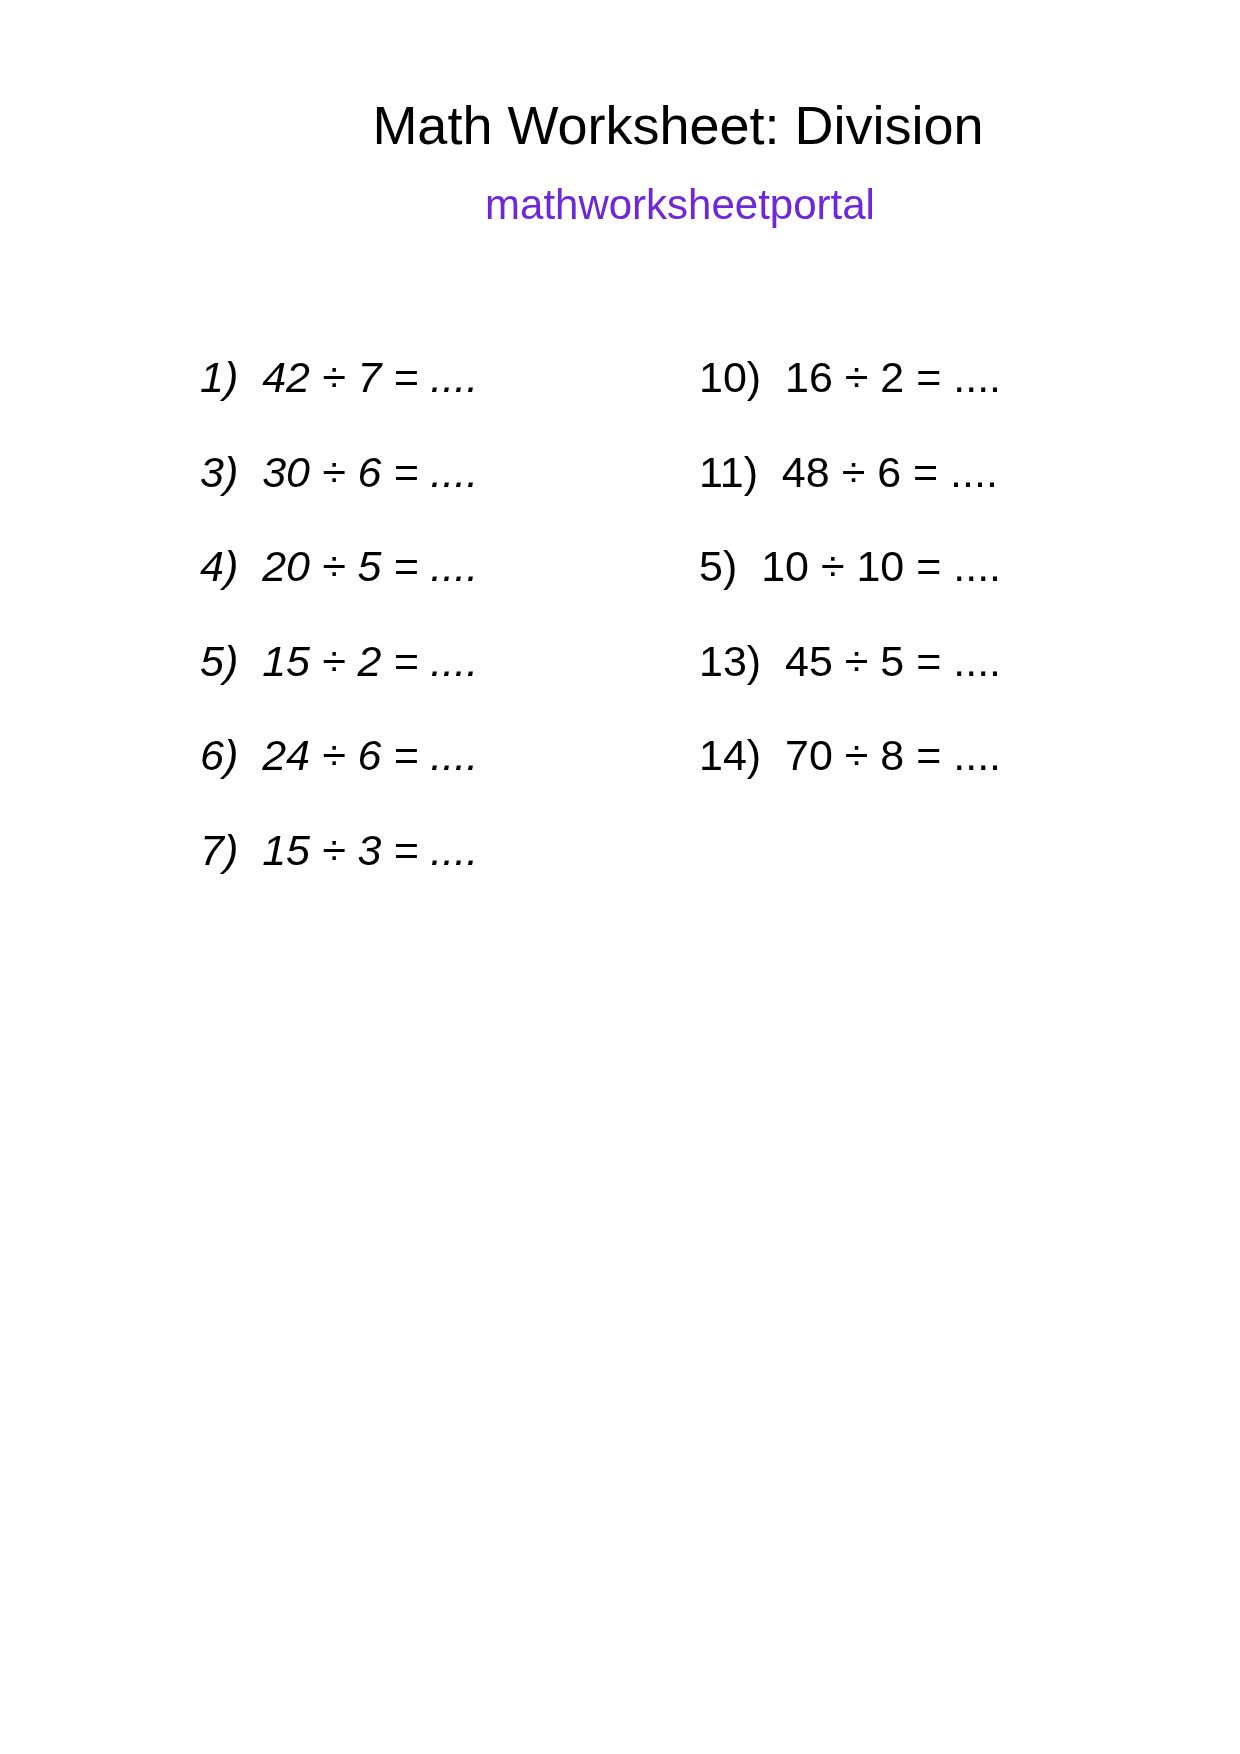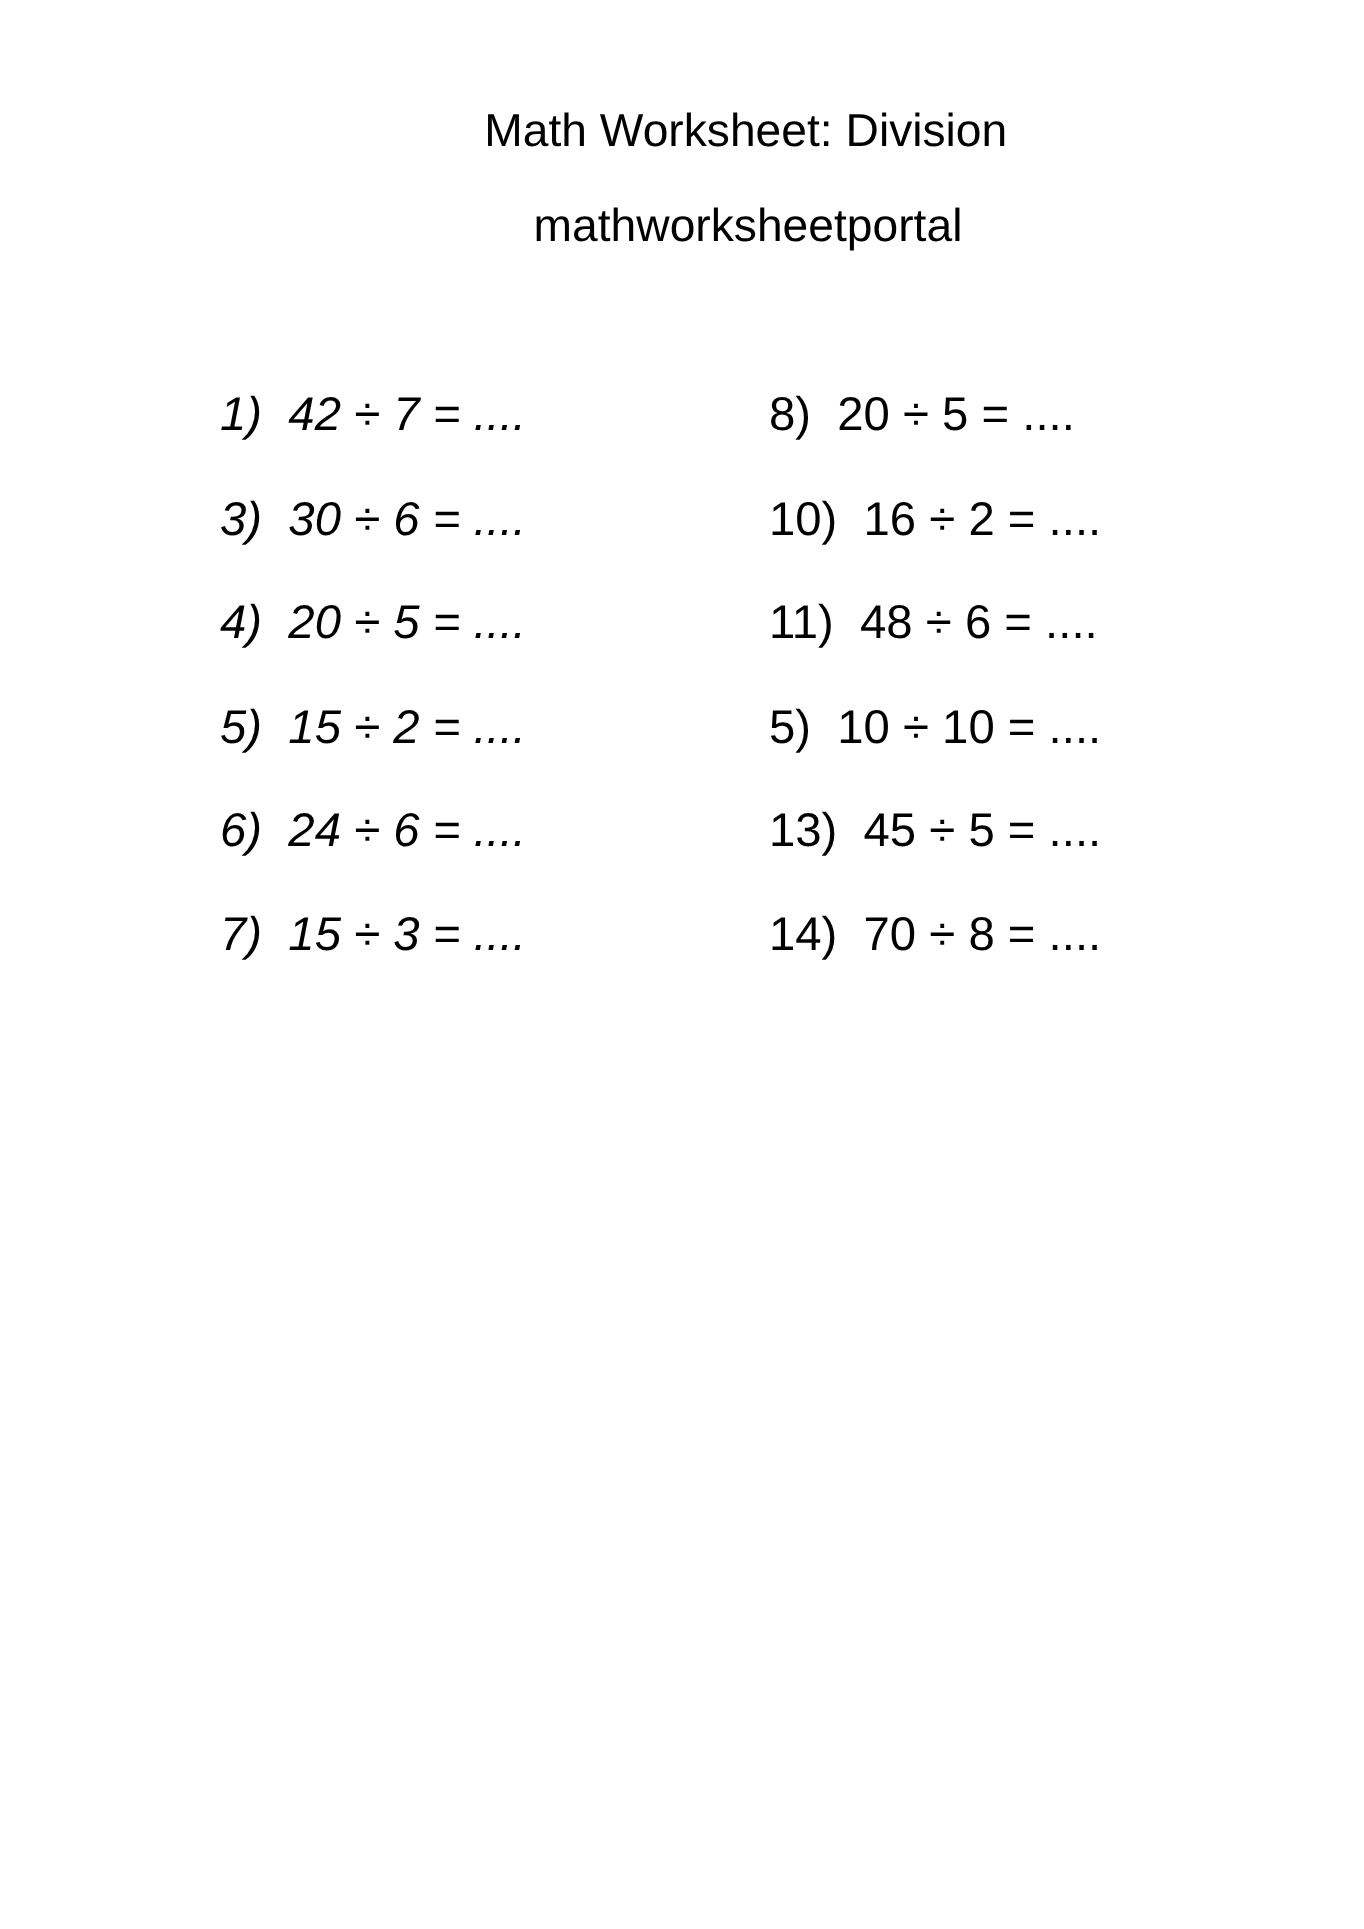--- a/index.html
+++ b/index.html
@@ -1,21 +1,21 @@
 <!DOCTYPE html>
 <html><head>
   <meta charset="utf-8">
   <style>
     html, body { margin: 0; padding: 0; background: #ffffff; }
     body { width: 1240px; height: 1754px; position: relative; overflow: hidden;
            font-family: "Liberation Sans", sans-serif; color: #000; }
     .title { position: absolute; left: 0; width: 1240px; top: 98px; text-align: center;
-             font-size: 42px; line-height: 1; padding-left: 116px; box-sizing: border-box; }
+             font-size: 54px; line-height: 1; padding-left: 116px; box-sizing: border-box; }
     .subtitle { position: absolute; left: 0; width: 1240px; top: 184px; text-align: center;
-                font-size: 42px; line-height: 1; color: #000000; padding-left: 120px; box-sizing: border-box; }
+                font-size: 42px; line-height: 1; color: #6d28d9; padding-left: 120px; box-sizing: border-box; }
     .col { position: absolute; top: 356px; }
     .col.left { left: 200px; font-style: italic; }
     .col.right { left: 699px; }
     .problem { height: 94.5px; font-size: 43px; line-height: 1; white-space: pre; }
   </style>
 </head>
 <body>
 
 <div class="title">Math Worksheet: Division</div>
 <div class="subtitle">mathworksheetportal</div>
@@ -23,19 +23,18 @@
 <div class="col left">
   <div class="problem">1)  42 ÷ 7 = ....</div>
   <div class="problem">3)  30 ÷ 6 = ....</div>
   <div class="problem">4)  20 ÷ 5 = ....</div>
   <div class="problem">5)  15 ÷ 2 = ....</div>
   <div class="problem">6)  24 ÷ 6 = ....</div>
   <div class="problem">7)  15 ÷ 3 = ....</div>
 </div>
 
 <div class="col right">
-  <div class="problem">8)  20 ÷ 5 = ....</div>
   <div class="problem">10)  16 ÷ 2 = ....</div>
   <div class="problem">11)  48 ÷ 6 = ....</div>
   <div class="problem">5)  10 ÷ 10 = ....</div>
   <div class="problem">13)  45 ÷ 5 = ....</div>
   <div class="problem">14)  70 ÷ 8 = ....</div>
 </div>
 
 </body></html>

